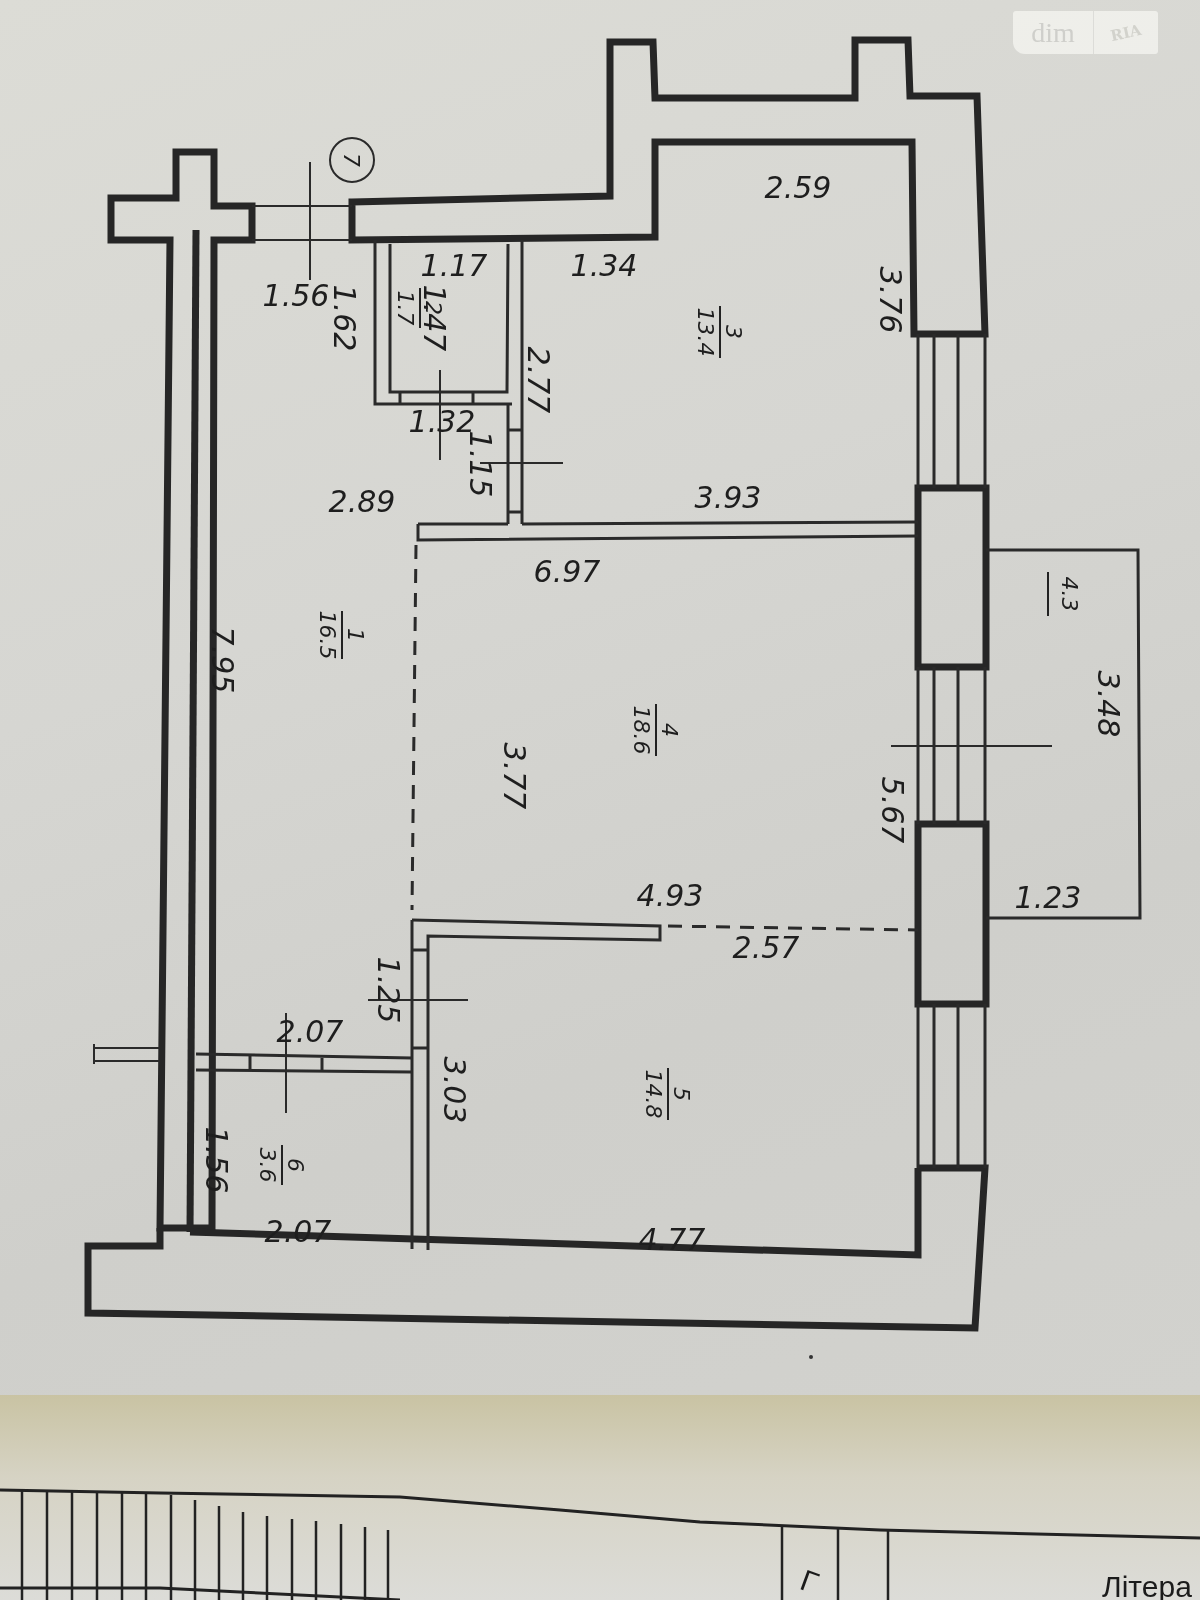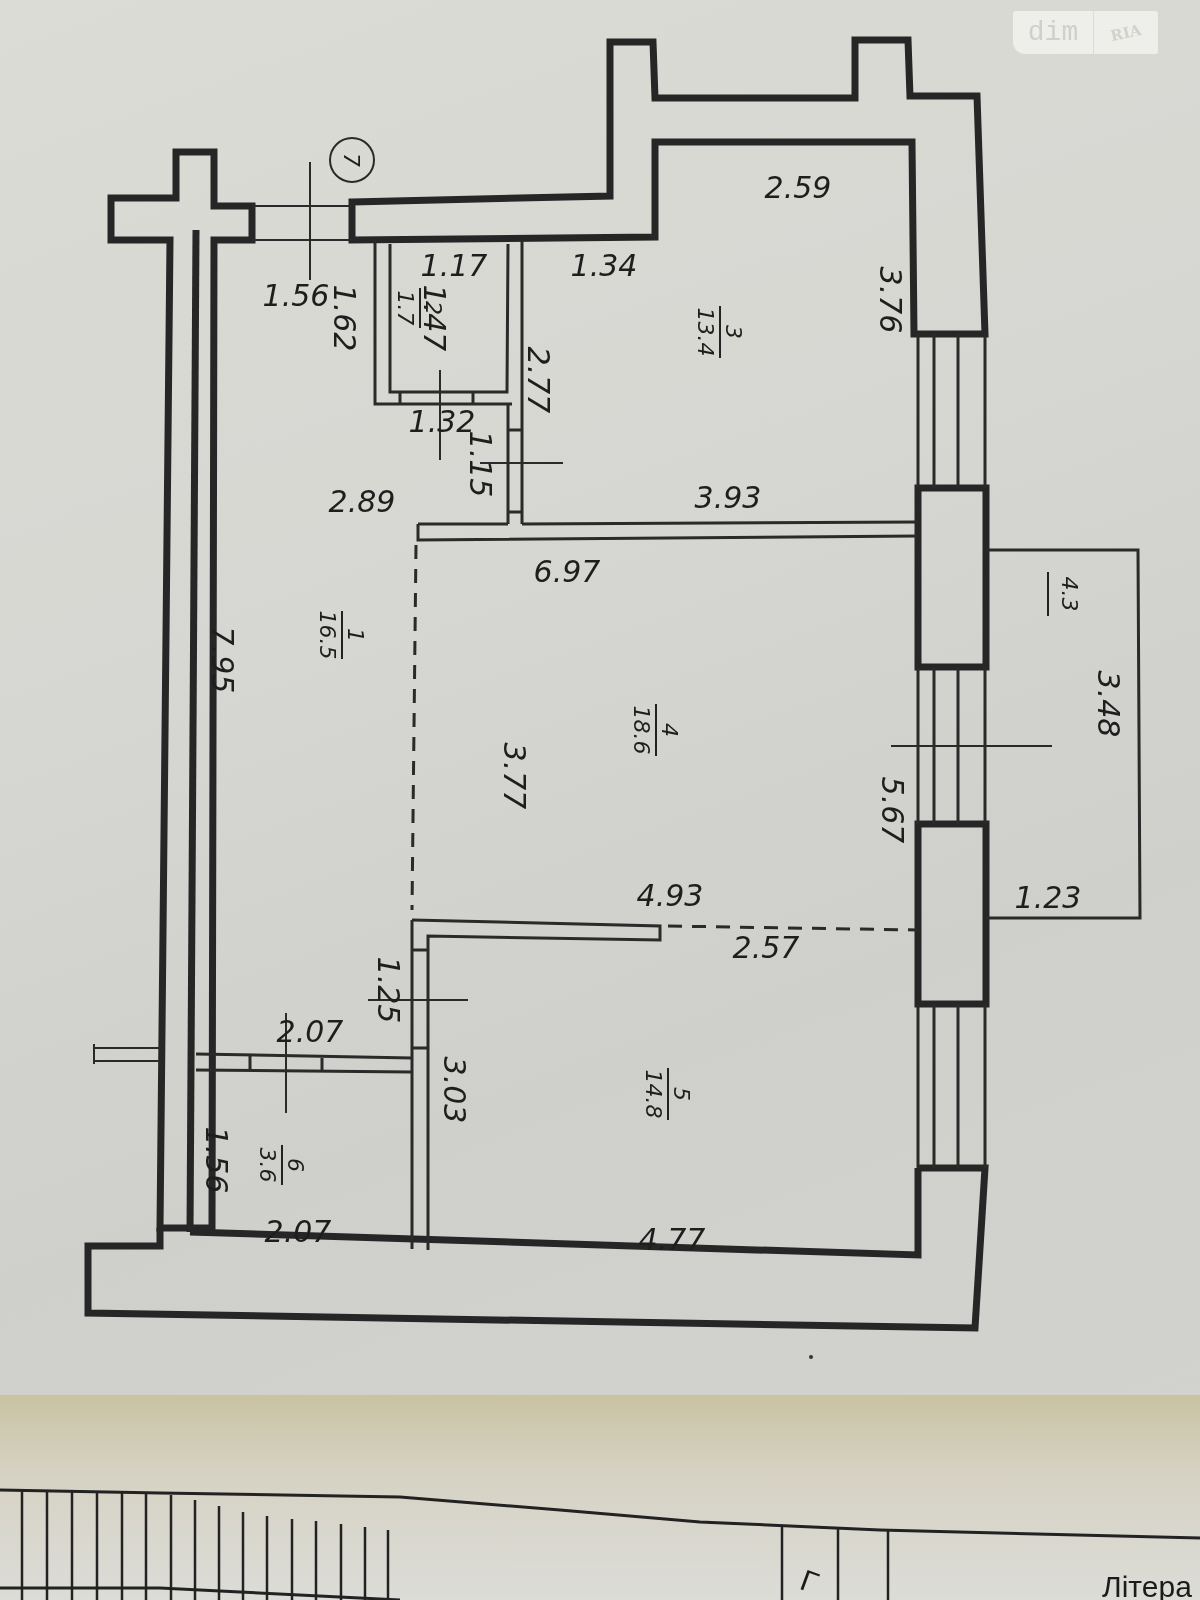--- a/index.html
+++ b/index.html
@@ -22,21 +22,21 @@
     .thin { fill: none; stroke: #2a2a2a; stroke-width: 3; }
     .hair { fill: none; stroke: #2a2a2a; stroke-width: 2; }
     .dash { fill: none; stroke: #2a2a2a; stroke-width: 3; stroke-dasharray: 14 10; }
     .dim { font-family: "DejaVu Sans", sans-serif; font-style: italic; font-size: 30px; fill: #1e1e1e; }
     .lbl { font-family: "DejaVu Sans", sans-serif; font-style: italic; font-size: 22px; fill: #1e1e1e; }
     .watermark {
       position: absolute; left: 1013px; top: 11px; width: 145px; height: 43px;
       background: rgba(245,245,242,0.75); border-radius: 3px 3px 3px 12px;
       display: flex; align-items: center;
     }
-    .wm-dim { width: 80px; text-align: center; font-size: 28px; color: #cfcfcb; font-family: Liberation Mono, monospace; }
+    .wm-dim { width: 80px; text-align: center; font-size: 28px; color: #cfcfcb; font-family: Liberation Serif, serif; }
     .wm-sep { width: 1px; height: 43px; background: #dcdcd8; }
     .wm-ria { flex: 1; text-align: center; font-size: 15px; font-weight: bold; color: #d2d2cc; font-family: "DejaVu Serif", serif; transform: rotate(-12deg); }
     .stamp-text { font-family: "Liberation Sans", sans-serif; font-size: 30px; fill: #1b1b1b; }
   </style>
 </head>
 <body>
 
 <div class="paper"></div>
 <div class="paper2"></div>
 

